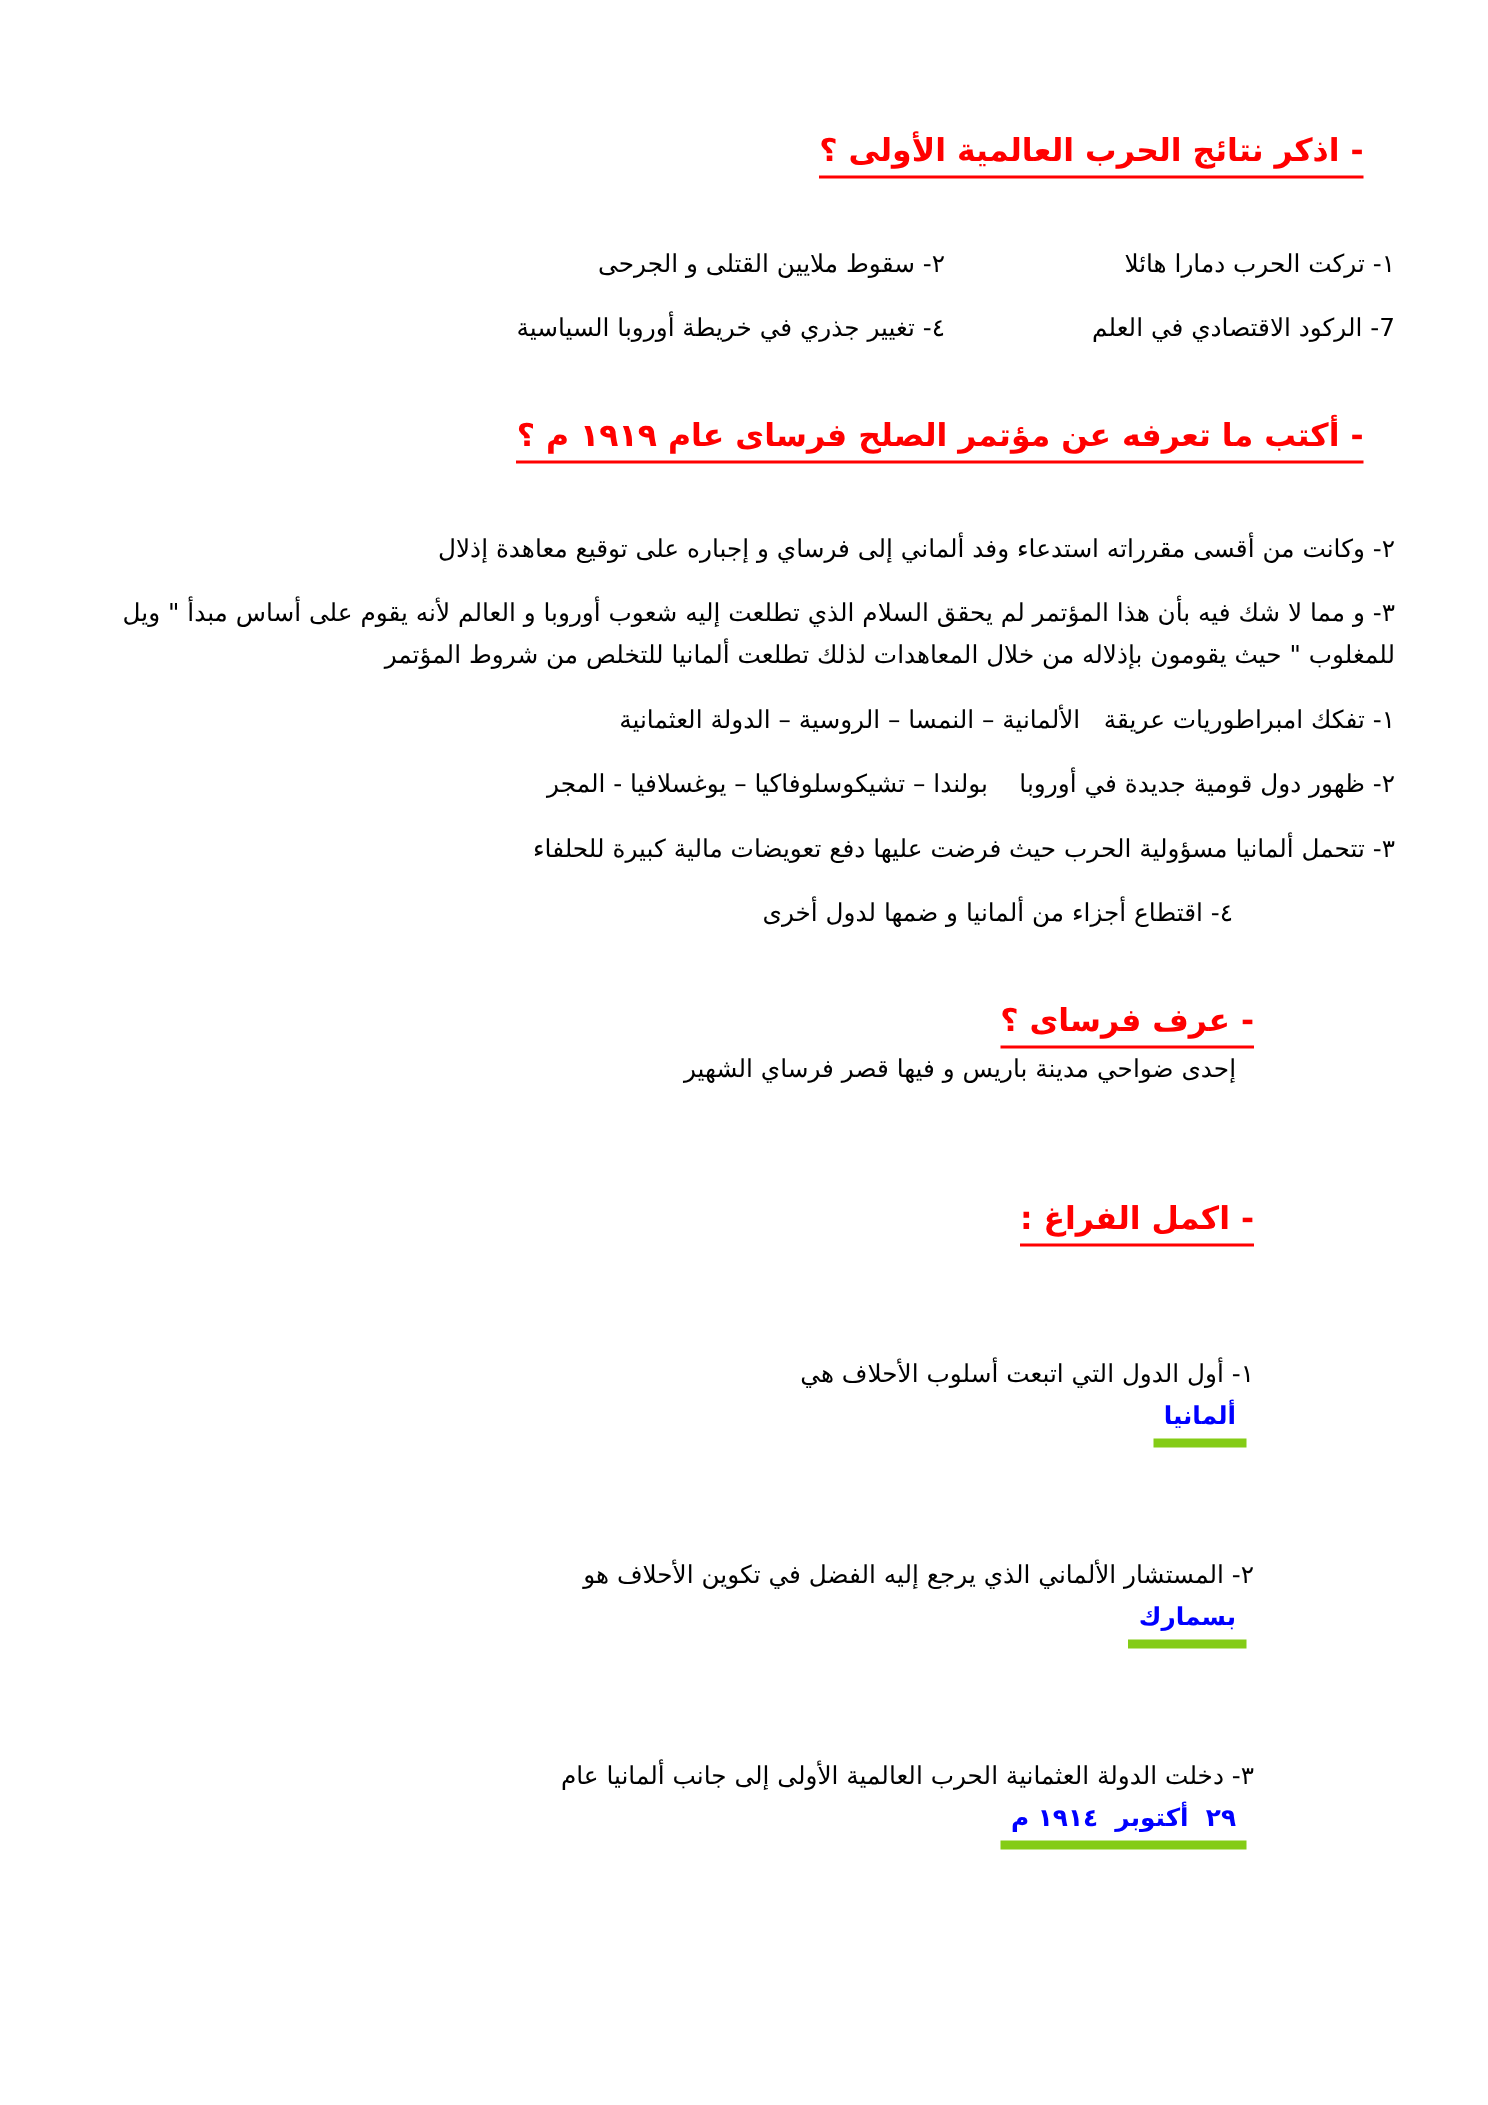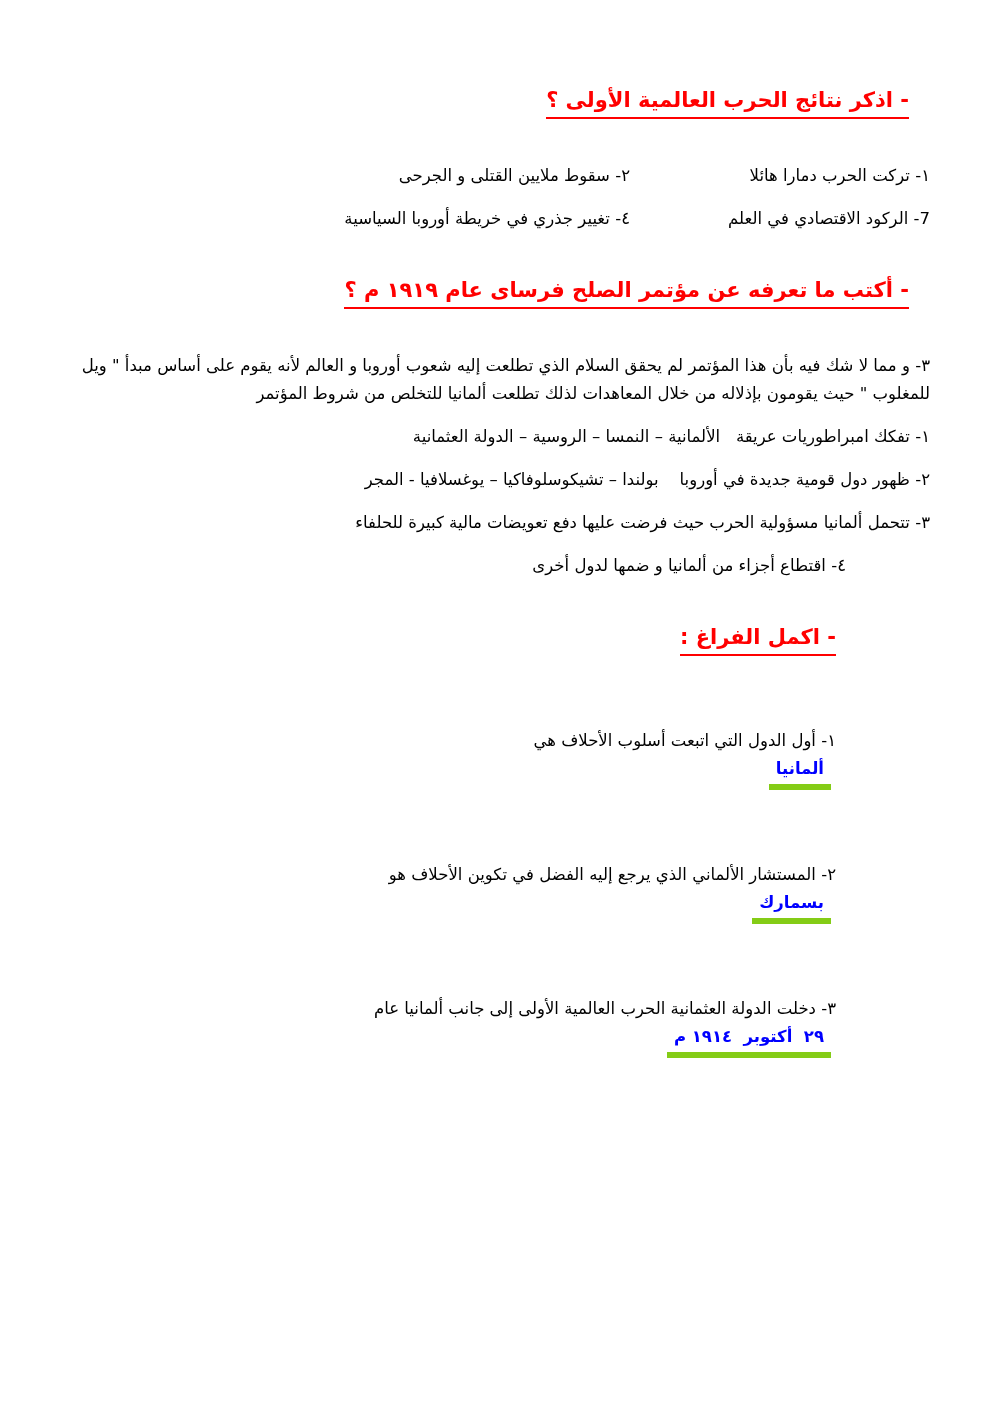--- a/index.html
+++ b/index.html
@@ -40,21 +40,21 @@
     padding:0 7px 1px 7px;
     margin-right:5px;
     white-space:pre-wrap;
   }
   .black-answer{margin-right:12px;}
   .row2{display:flex;}
   .row2 .cell{text-align:right;white-space:pre-wrap;}
   .cell-r-300{width:300px;flex:0 0 auto;}
   .cell-l{flex:1 1 auto;}
   .indent-fill{margin-right:73px;}
-  .indent-mid{margin-right:84px;}
+  .indent-mid{margin-right:108px;}
 </style>
 </head>
 <body>
 
 <div class="page">
 
   <div class="line">
     <span class="heading-red u-red">- اذكر نتائج الحرب العالمية الأولى ؟</span>
   </div>
   <div class="line row2">
@@ -62,27 +62,32 @@
     <span class="cell cell-l">٢- سقوط ملايين القتلى و الجرحى</span>
   </div>
   <div class="line row2">
     <span class="cell cell-r-300">7- الركود الاقتصادي في العلم</span>
     <span class="cell cell-l">٤- تغيير جذري في خريطة أوروبا السياسية</span>
   </div>
 
   <div class="line">
     <span class="heading-red u-red">- أكتب ما تعرفه عن مؤتمر الصلح فرساى عام ١٩١٩ م ؟</span>
   </div>
+  <div class="line wrapline">٢- وكانت من أقسى مقرراته استدعاء وفد ألماني إلى فرساي و إجباره على توقيع معاهدة إذلال</div>
   <div class="line wrapline">٣- و مما لا شك فيه بأن هذا المؤتمر لم يحقق السلام الذي تطلعت إليه شعوب أوروبا و العالم لأنه يقوم على أساس مبدأ " ويل للمغلوب " حيث يقومون بإذلاله من خلال المعاهدات لذلك تطلعت ألمانيا للتخلص من شروط المؤتمر</div>
 
   <div class="line">١- تفكك امبراطوريات عريقة   الألمانية – النمسا – الروسية – الدولة العثمانية</div>
   <div class="line">٢- ظهور دول قومية جديدة في أوروبا    بولندا – تشيكوسلوفاكيا – يوغسلافيا - المجر</div>
   <div class="line">٣- تتحمل ألمانيا مسؤولية الحرب حيث فرضت عليها دفع تعويضات مالية كبيرة للحلفاء</div>
   <div class="line indent-mid">٤- اقتطاع أجزاء من ألمانيا و ضمها لدول أخرى</div>
 
+  <div class="line indent-fill">
+    <span class="heading-red u-red">- عرف فرساى ؟</span>
+    <span class="black-answer">إحدى ضواحي مدينة باريس و فيها قصر فرساي الشهير</span>
+  </div>
 
   <div class="line indent-fill">
     <span class="heading-red u-red">- اكمل الفراغ :</span>
   </div>
   <div class="line indent-fill">
     <span>١- أول الدول التي اتبعت أسلوب الأحلاف هي</span>
     <span class="fill-answer">ألمانيا</span>
   </div>
   <div class="line indent-fill">
     <span>٢- المستشار الألماني الذي يرجع إليه الفضل في تكوين الأحلاف هو</span>

